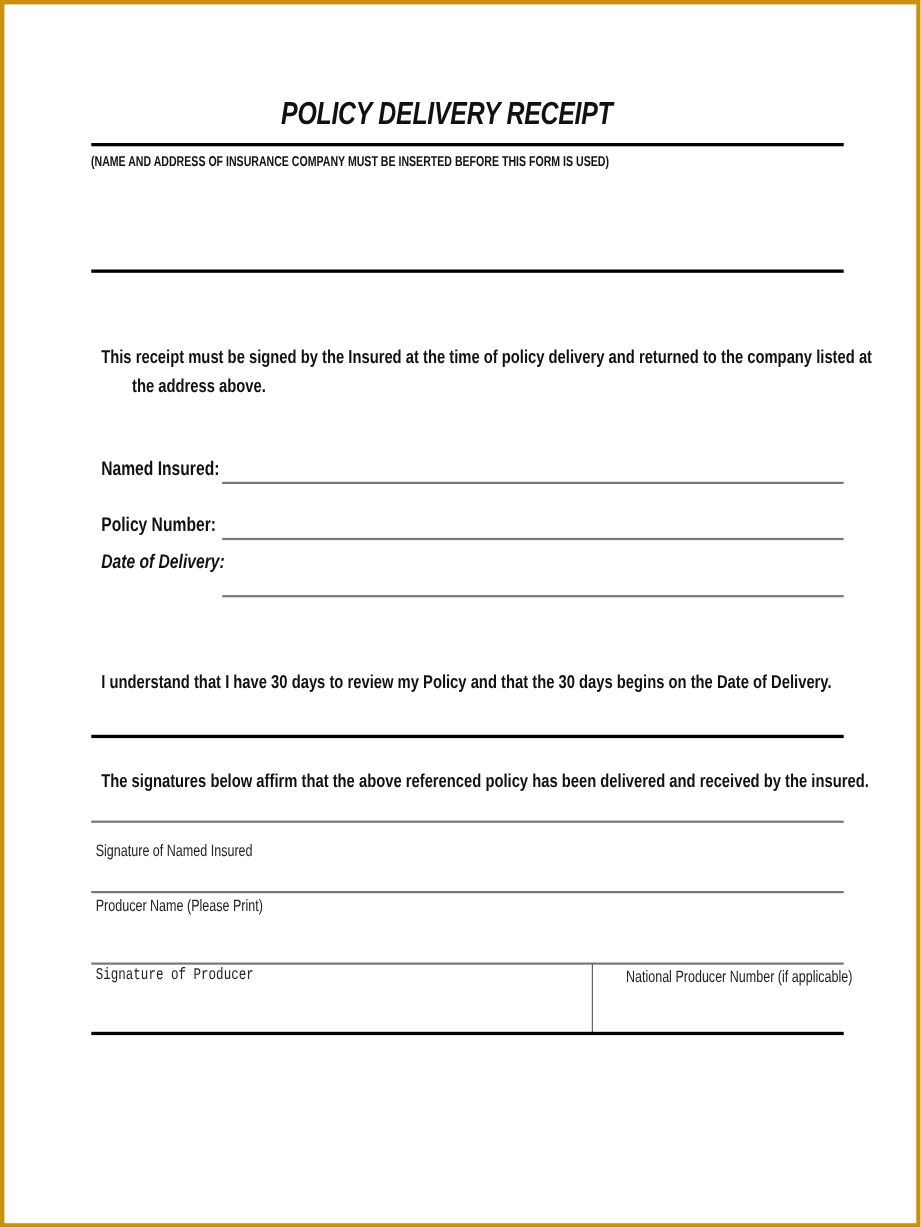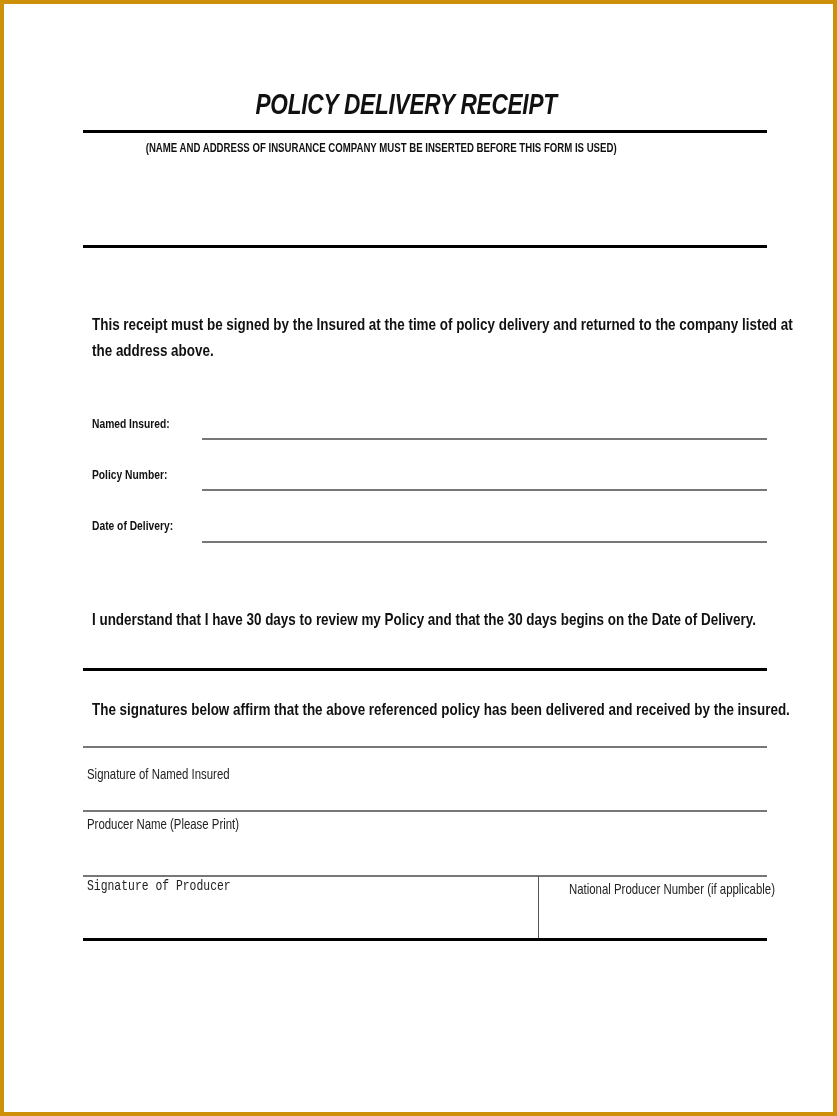--- a/index.html
+++ b/index.html
@@ -27,28 +27,28 @@
   .title {
     top: 88px; left: 0; width: 812px; text-align: center;
   }
   .title .cond {
     font-size: 29px; font-weight: bold; font-style: italic;
     transform: scaleX(0.78); transform-origin: center top;
     letter-spacing: -0.3px;
   }
   .rule-thick { position: absolute; left: 83px; width: 684px; height: 3px; background: #000; }
   .rule-gray { position: absolute; height: 2px; background: #777; }
-  .subtitle { top: 138px; left: 0; width: 763px; text-align: center; }
+  .subtitle { top: 138px; left: 0; width: 763px; text-align: left; }
   .subtitle .cond {
     font-size: 13px; font-weight: bold;
     transform: scaleX(0.74); transform-origin: center top;
   }
   .para { left: 92px; font-size: 17px; font-weight: bold; line-height: 26px; }
   .para .cond { transform: scaleX(0.79); }
-  .field-label { left: 92px; font-size: 13px; font-weight: bold; }
+  .field-label { left: 92px; font-size: 18px; font-weight: bold; }
   .field-label .cond { transform: scaleX(0.79); }
   .field-line { left: 202px; width: 565px; }
   .sig-label { font-size: 15px; color: #222; }
   .sig-label .cond { transform: scaleX(0.76); }
   .vdiv { position: absolute; left: 538px; top: 876px; width: 1px; height: 63px; background: #555; }
 </style>
 </head>
 <body>
 
 <div class="frame"></div>
@@ -60,35 +60,35 @@
 
 <div class="abs subtitle">
   <span class="cond">(NAME AND ADDRESS OF INSURANCE COMPANY MUST BE INSERTED BEFORE THIS FORM IS USED)</span>
 </div>
 
 <div class="rule-thick" style="top:245px;"></div>
 
 <div class="abs para" style="top:312px;">
   <span class="cond">This receipt must be signed by the Insured at the time of policy delivery and returned to the company listed at</span>
 </div>
-<div class="abs para" style="top:338px;">
+<div class="abs para" style="top:338px;margin-left:28px;">
   <span class="cond">the address above.</span>
 </div>
 
 <div class="abs field-label" style="top:416px;">
   <span class="cond">Named Insured:</span>
 </div>
 <div class="rule-gray field-line" style="top:438px;"></div>
 
 <div class="abs field-label" style="top:467px;text-align:right;">
   <span class="cond">Policy Number:</span>
 </div>
 <div class="rule-gray field-line" style="top:489px;"></div>
 
-<div class="abs field-label" style="top:518px;">
+<div class="abs field-label" style="top:500px;font-style:italic;">
   <span class="cond">Date of Delivery:</span>
 </div>
 <div class="rule-gray field-line" style="top:541px;"></div>
 
 <div class="abs para" style="top:607px;">
   <span class="cond">I understand that I have 30 days to review my Policy and that the 30 days begins on the Date of Delivery.</span>
 </div>
 
 <div class="rule-thick" style="top:668px;"></div>
 

